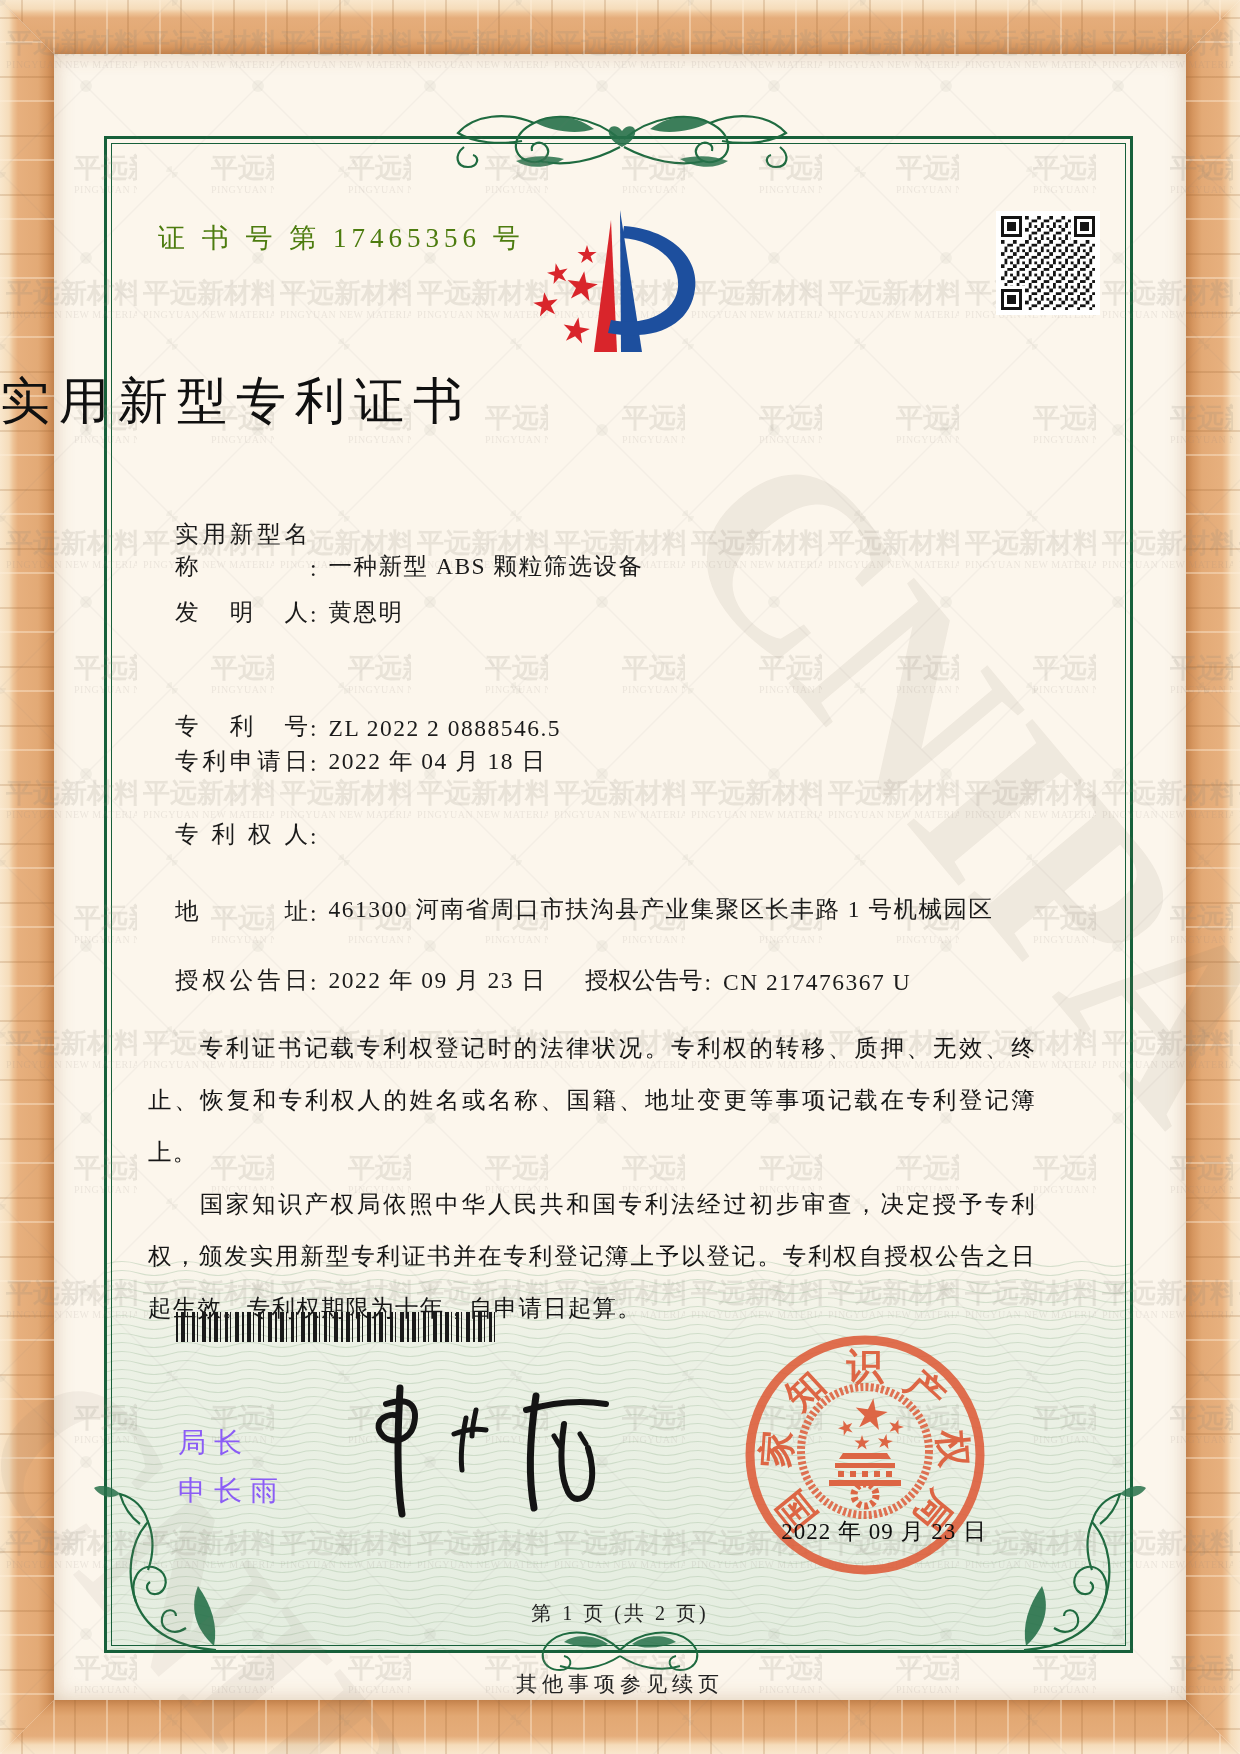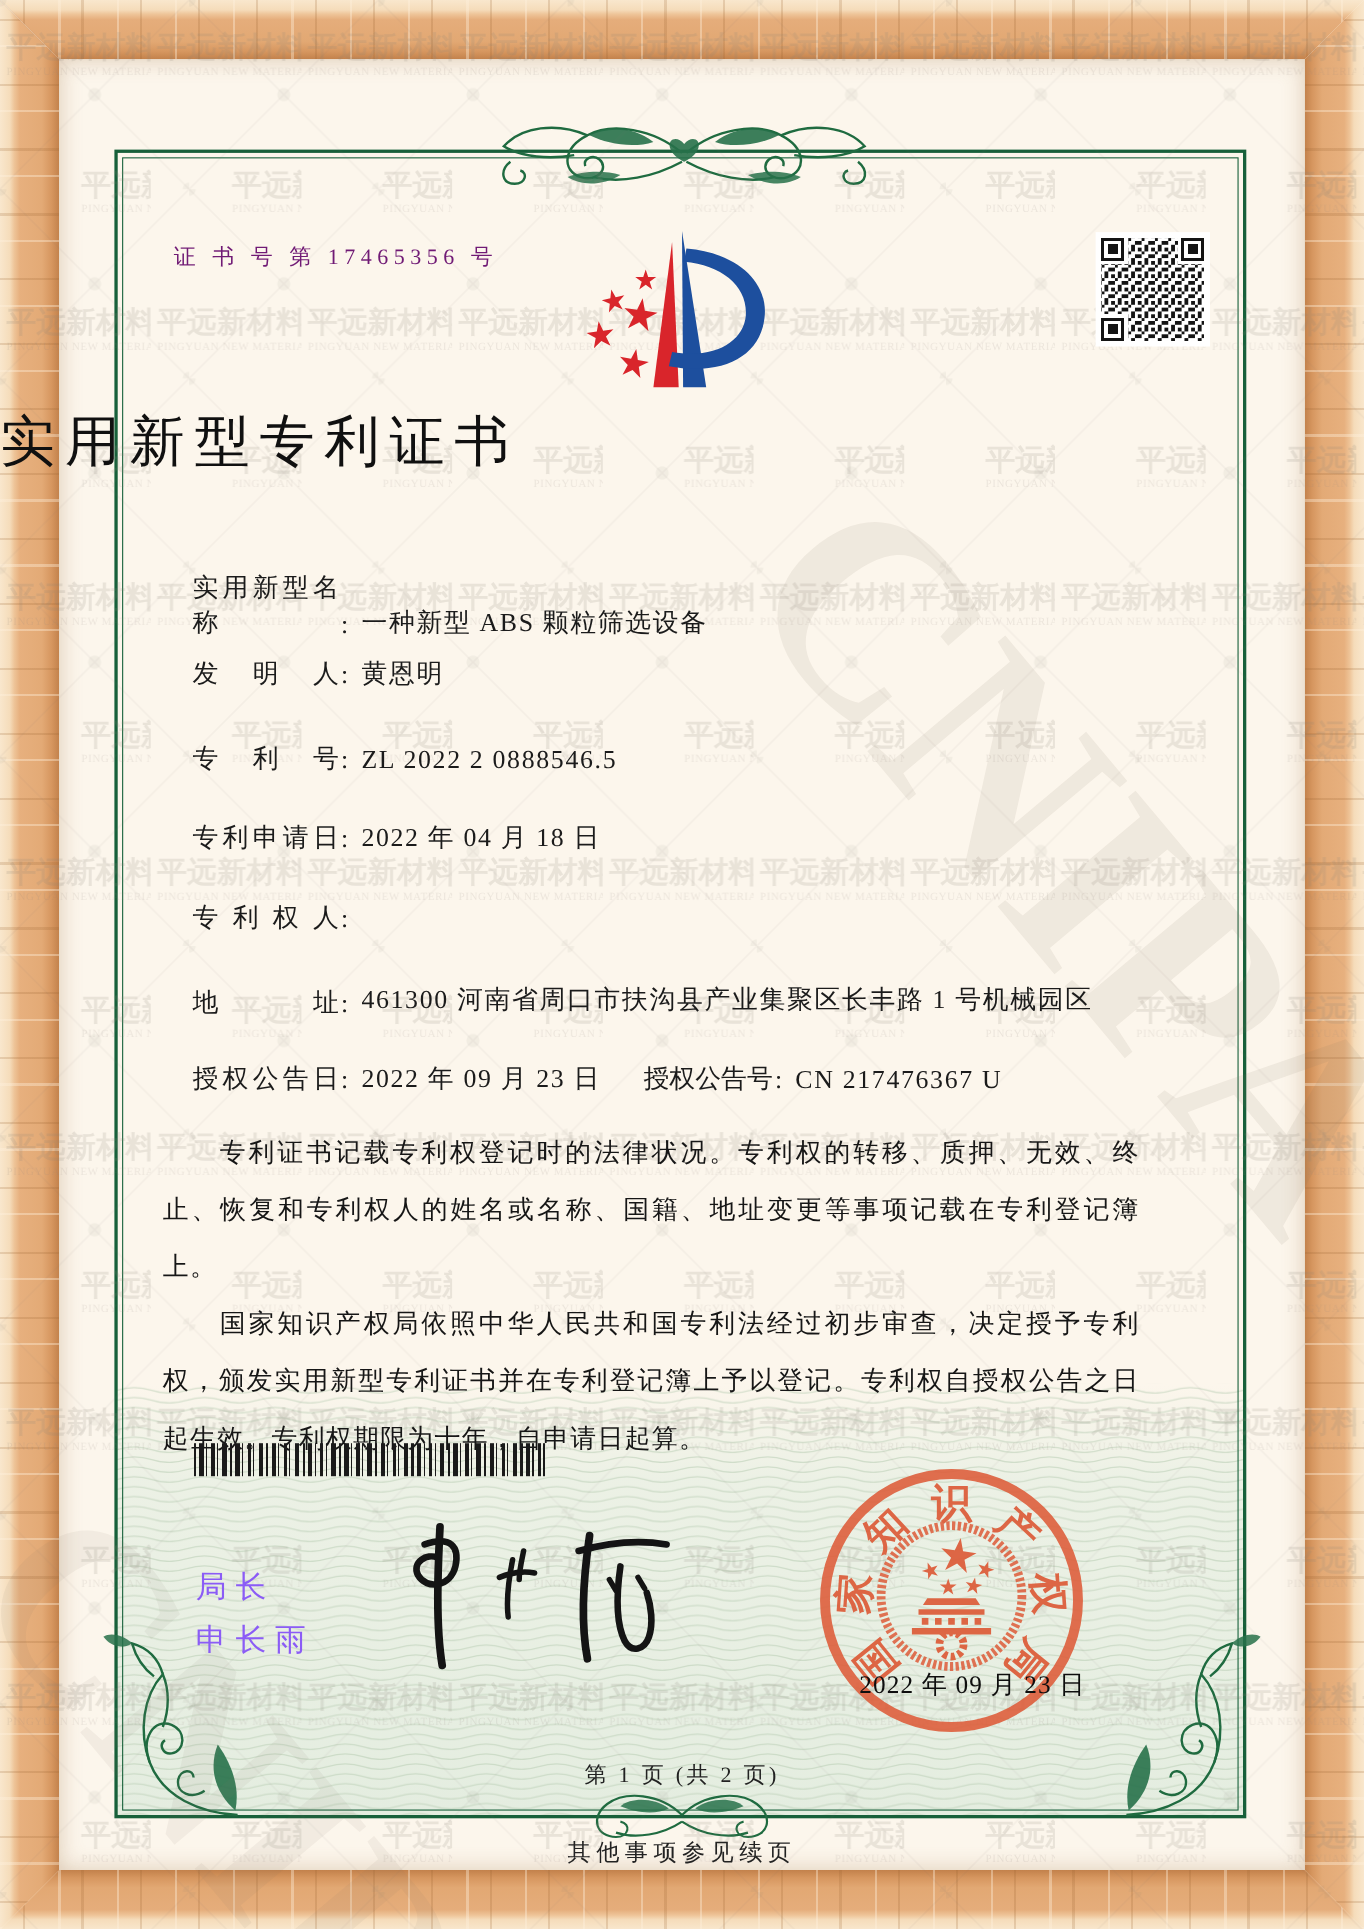--- a/index.html
+++ b/index.html
@@ -30,21 +30,21 @@
   
   .band{position:absolute;left:106px;top:1258px;z-index:2;}
   .gborder{position:absolute;left:104px;top:136px;width:1029px;height:1517px;
            border:3.5px solid #17603a;box-sizing:border-box;z-index:3;}
   .gborder-inner{position:absolute;inset:4px;border:1.6px solid #17603a;}
   .orn{position:absolute;z-index:3;}
   .wm-layer{position:absolute;left:0;top:0;z-index:4;pointer-events:none;}
   .abs{position:absolute;z-index:5;}
 
   
-  .cert-no{left:158px;top:220px;font-size:20px;letter-spacing:5px;color:#701a75;}
+  .cert-no{left:158px;top:220px;font-size:27px;letter-spacing:5px;color:#4d7c0f;}
   .title{left:0;top:368px;width:1240px;text-align:left;font-size:50px;font-weight:normal;
          letter-spacing:9px;color:#101010;}
   .row{position:absolute;left:175px;z-index:5;display:flex;align-items:flex-end;
        font-size:23.5px;color:#1b1b1b;}
   .flabel{display:inline-block;width:133px;text-align:justify;text-align-last:justify;}
   .colon{margin:0 12px 0 2px;}
   .fval{letter-spacing:1.5px;}
   .addr .fval{width:694px;line-height:35px;}
   .body-text{left:148px;top:1022px;width:888px;font-size:23.5px;line-height:52px;
              letter-spacing:1.2px;text-align:justify;color:#161616;}
@@ -212,21 +212,21 @@
   <div class="row" style="top:518px">
     <span class="flabel">实用新型名称</span>
     <span class="colon">:</span>
     <span class="fval">一种新型 ABS 颗粒筛选设备</span>
   </div>
   <div class="row" style="top:596px">
     <span class="flabel">发明人</span>
     <span class="colon">:</span>
     <span class="fval">黄恩明</span>
   </div>
-  <div class="row" style="top:673px">
+  <div class="row" style="top:710px">
     <span class="flabel">专利号</span>
     <span class="colon">:</span>
     <span class="fval">ZL 2022 2 0888546.5</span>
   </div>
   <div class="row" style="top:745px">
     <span class="flabel">专利申请日</span>
     <span class="colon">:</span>
     <span class="fval">2022 年 04 月 18 日</span>
   </div>
   <div class="row" style="top:818px">

